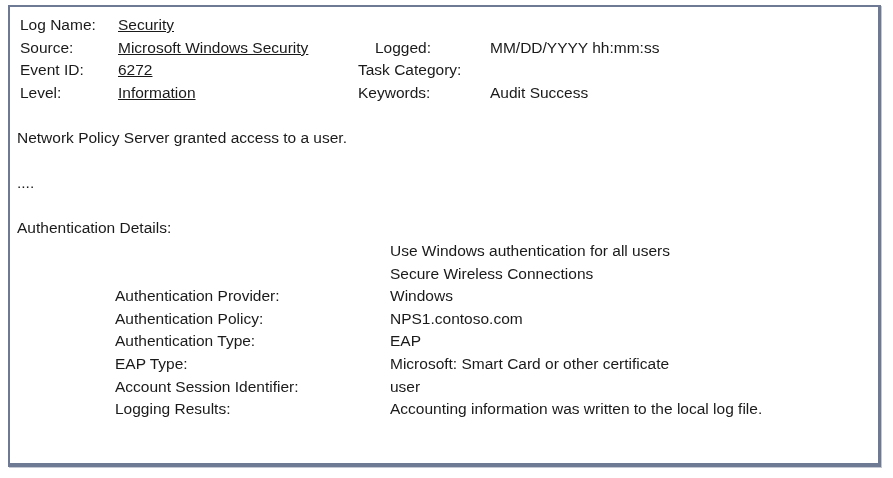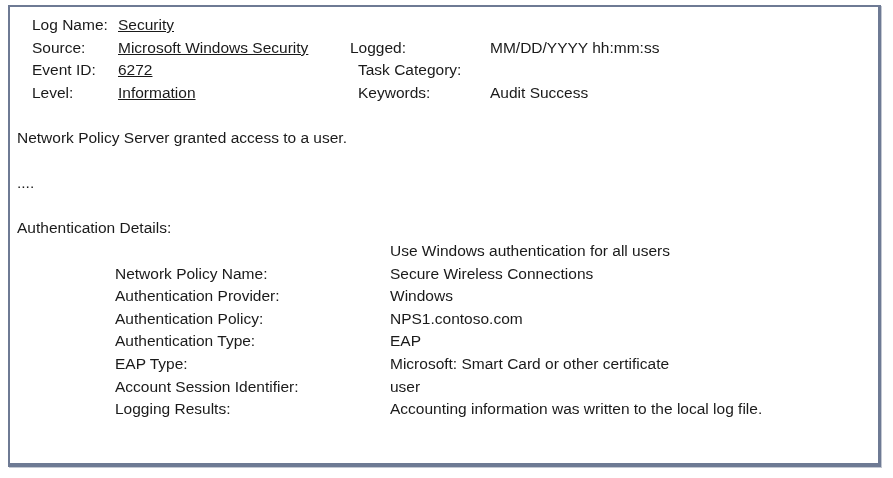--- a/index.html
+++ b/index.html
@@ -39,24 +39,24 @@
     position: relative;
     height: 22.6px;
     font-size: 15.5px;
     line-height: 22.6px;
   }
   .line span {
     position: absolute;
     top: 0;
     white-space: nowrap;
   }
-  .x20  { left: 32px; text-align: right;  }
+  .x20  { left: 20px; text-align: right;  }
   .x118 { left: 118px; text-decoration: underline; }
   .x358 { left: 358px; text-align: center; }
-  .x362 { left: 350px; }
+  .x362 { left: 375px; }
   .x490 { left: 490px; }
   .x17  { left: 17px; text-align: right;  }
   .x115 { left: 115px; }
   .x390 { left: 390px; }
 </style>
 </head>
 <body>
 
 <div class="page">
   <div class="panel-border"></div>
@@ -103,21 +103,20 @@
     <div class="line"></div>
 
     <div class="line">
       <span class="x17">Authentication Details:</span>
     </div>
 
     <div class="line">
       <span class="x390">Use Windows authentication for all users</span>
     </div>
     <div class="line">
-      <span class="x115">Network Policy Name:</span>
       <span class="x390">Secure Wireless Connections</span>
     </div>
     <div class="line">
       <span class="x115">Authentication Provider:</span>
       <span class="x390">Windows</span>
     </div>
     <div class="line">
       <span class="x115">Authentication Policy:</span>
       <span class="x390">NPS1.contoso.com</span>
     </div>

